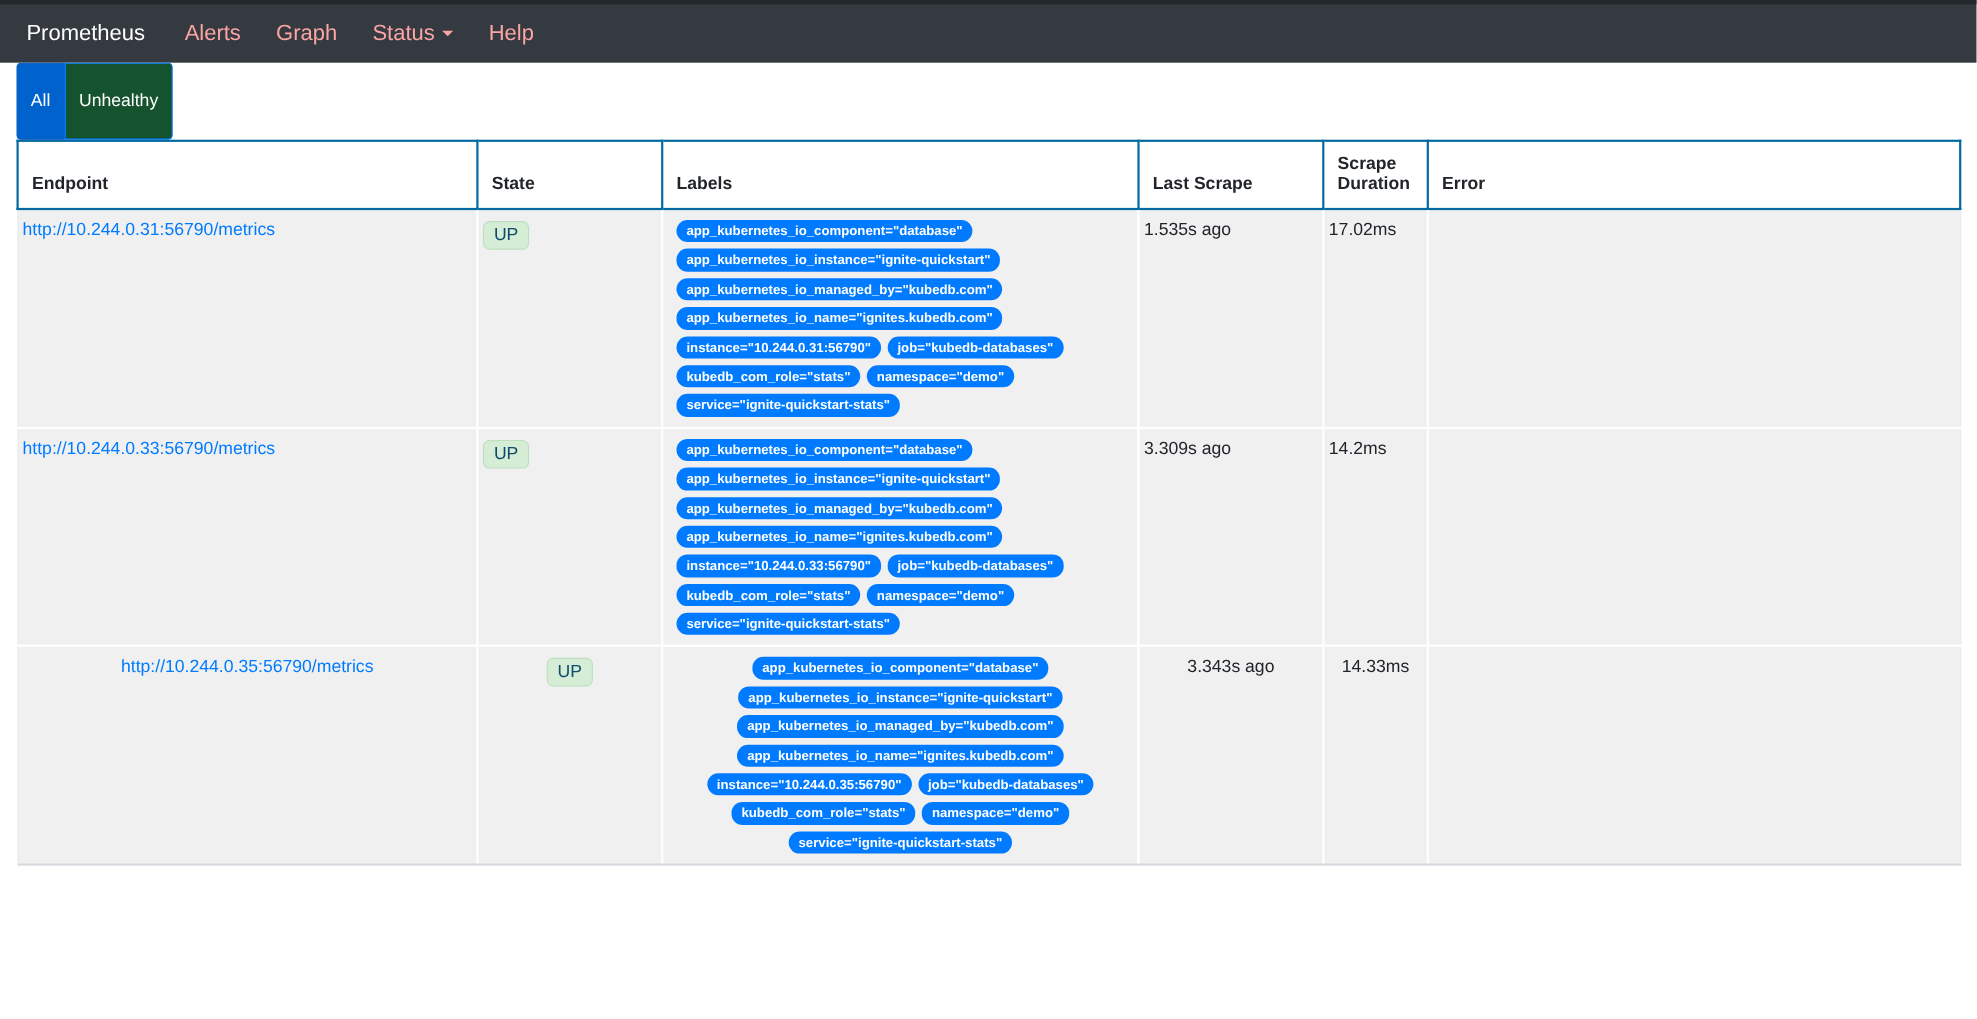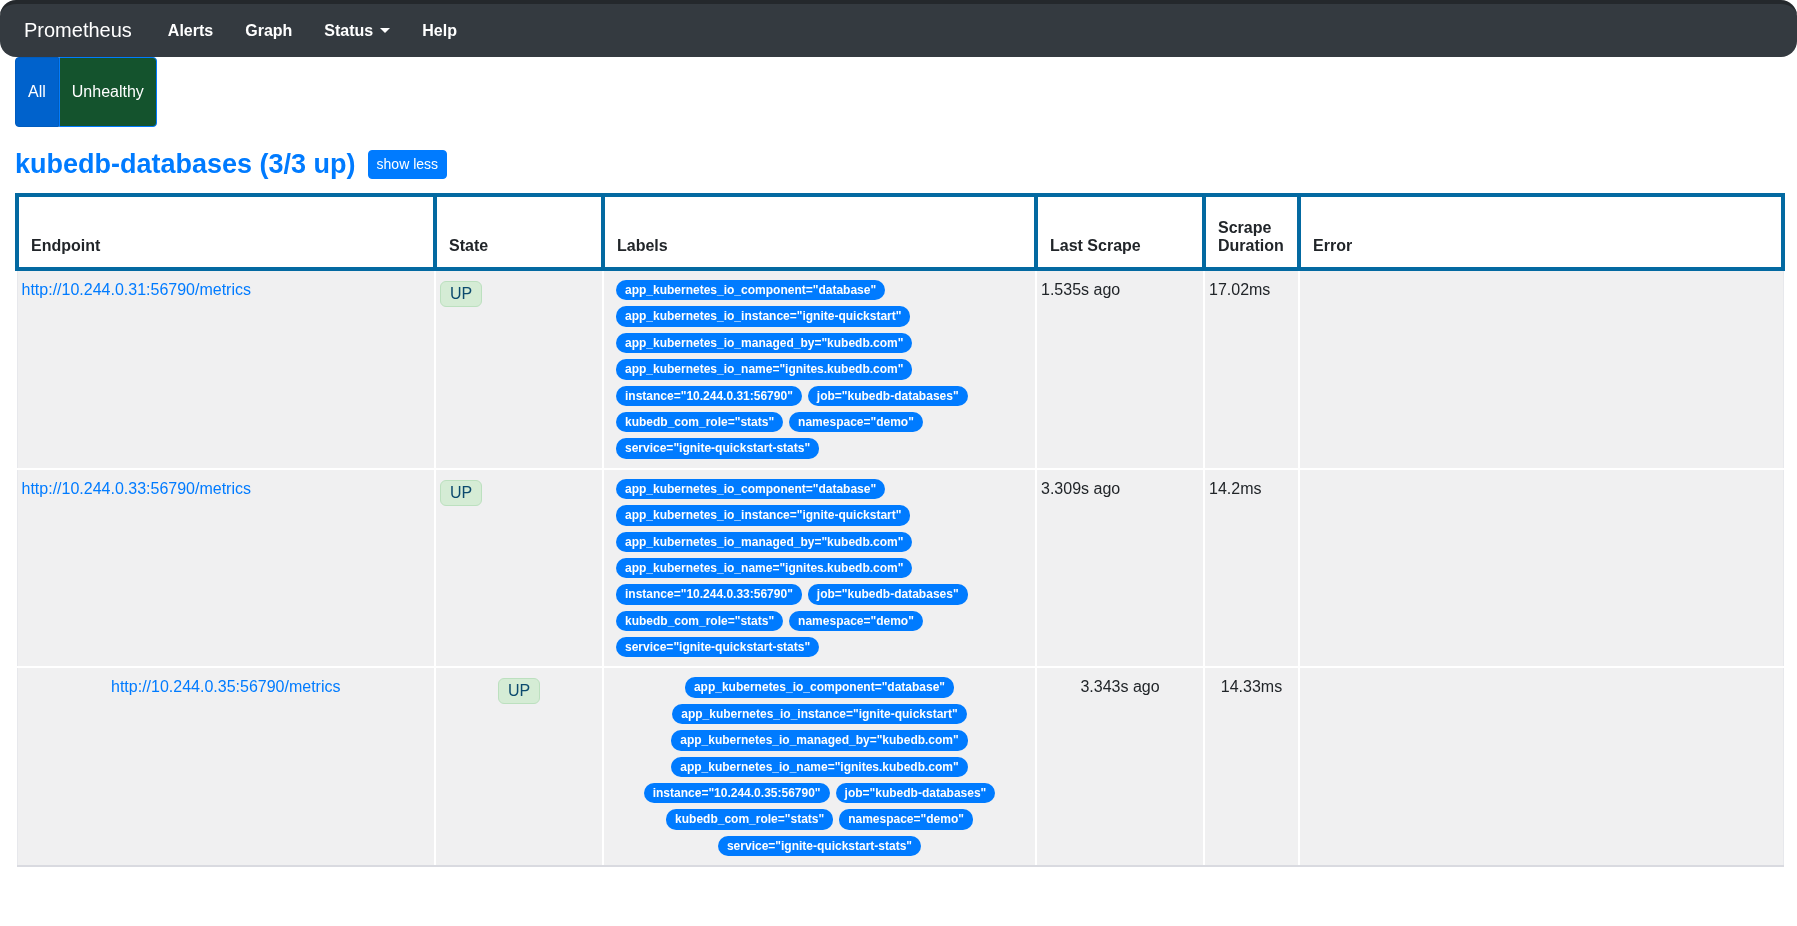--- a/index.html
+++ b/index.html
@@ -7,28 +7,28 @@
   body {
     width: 1797px; height: 926px; overflow: hidden;
     background: #fff; color: #212529;
     font-family: "Liberation Sans", sans-serif;
     font-size: 16px;
   }
 
   
   .navbar {
     height: 57px; background: #343a40; border-top: 4px solid #24282c;
-    display: flex; align-items: center; padding: 0 24px; border-radius: 16px;
+    display: flex; align-items: center; padding: 0 24px;
   }
   .navbar-brand {
     color: #ffffff; font-size: 20px; text-decoration: none; margin-right: 20px;
   }
   .nav-link {
-    color: #ffffff; font-size: 16px; text-decoration: none;
-    padding: 8px 16px; display: inline-flex; align-items: center; font-weight: bold;
+    color: #fca5a5; font-size: 20px; text-decoration: none;
+    padding: 8px 16px; display: inline-flex; align-items: center;
   }
   .caret {
     display: inline-block; width: 0; height: 0; margin-left: 7px;
     border-top: 5px solid currentColor;
     border-left: 5px solid transparent;
     border-right: 5px solid transparent;
   }
 
   
   .container { padding: 0 15px; }
@@ -53,23 +53,23 @@
   
   table.targets { border-collapse: collapse; table-layout: fixed; width: 1766px; }
   col.c-endpoint { width: 418px; }
   col.c-state    { width: 168px; }
   col.c-labels   { width: 433px; }
   col.c-scrape   { width: 168px; }
   col.c-duration { width: 95px;  }
   col.c-error    { width: 484px; }
 
   th {
-    background: #fff; border: 4px solid #0369a1;
+    background: #fff; border: 2px solid #0369a1;
     font-size: 16px; font-weight: 700; text-align: left;
-    vertical-align: bottom; height: 74px; padding: 10px 8px 12px 12px;
+    vertical-align: bottom; height: 62px; padding: 10px 8px 12px 12px;
   }
   td {
     background: #f0f0f1; vertical-align: top; font-size: 16px;
     padding: 10px 4px; border-right: 2px solid #fff;
   }
   td:first-child { border-left: 1px solid #e7e8ec; }
   td:last-child  { border-right: 1px solid #e7e8ec; }
   tbody tr td { border-bottom: 2px solid #fff; }
   tbody tr:last-child td { border-bottom: 2px solid #d9dae0; text-align: center; }
 
@@ -105,24 +105,20 @@
   <a class="nav-link" href="#">Help</a>
 </nav>
 
 <main class="container">
 
   <div class="btn-group">
     <button class="btn btn-all">All</button>
     <button class="btn btn-unhealthy">Unhealthy</button>
   </div>
 
-  <div class="job-header">
-    <h2 class="job-title">kubedb-databases (3/3 up)</h2>
-    <button class="btn-toggle">show less</button>
-  </div>
 
   <table class="targets">
     <colgroup>
       <col class="c-endpoint">
         <col class="c-state">
         <col class="c-labels">
       <col class="c-scrape">
         <col class="c-duration">
         <col class="c-error">
     </colgroup>

